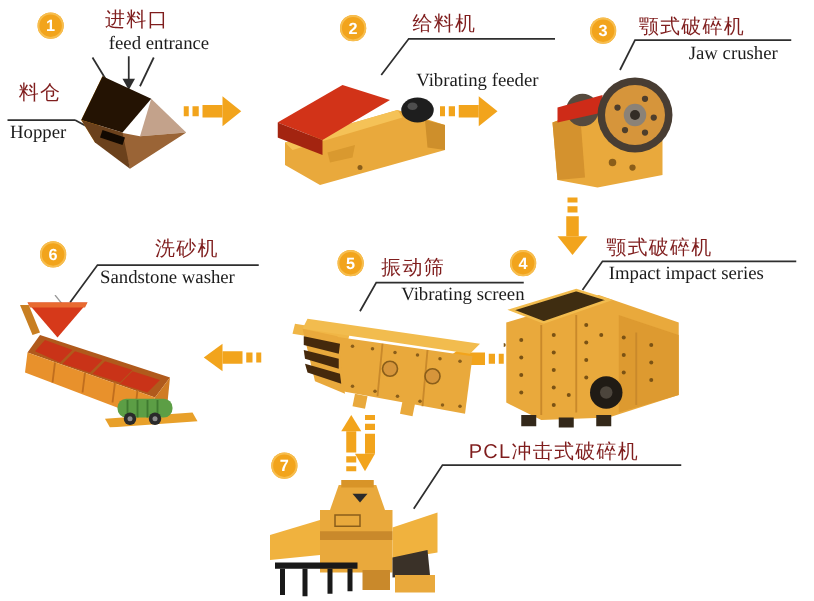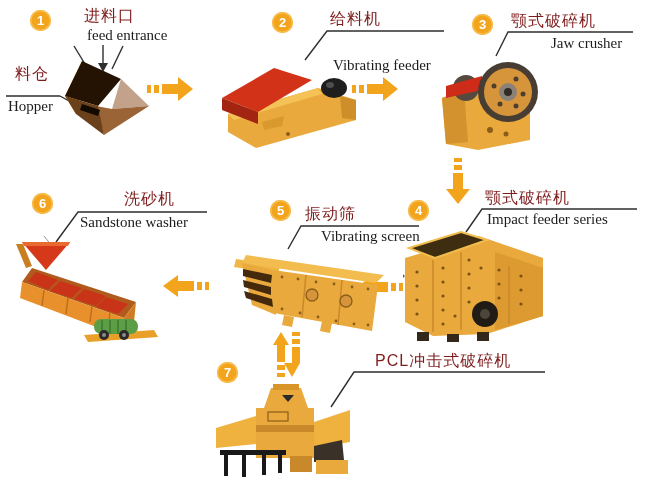--- a/index.html
+++ b/index.html
@@ -253,21 +253,21 @@
   <div class="zh" style="left:15px;top:64px;">料仓</div>
   <div class="en" style="left:8px;top:98px;">Hopper</div>
 
   <div class="zh" style="left:330px;top:9px;">给料机</div>
   <div class="en" style="left:333px;top:33px;margin-top:24px;">Vibrating feeder</div>
 
   <div class="zh" style="left:511px;top:11px;">颚式破碎机</div>
   <div class="en" style="left:514px;top:35px;margin-left:37px;">Jaw crusher</div>
 
   <div class="zh" style="left:485px;top:188px;">颚式破碎机</div>
-  <div class="en" style="left:487px;top:211px;">Impact feeder series</div>
+  <div class="en" style="left:487px;top:211px;">Impact impact series</div>
 
   <div class="zh" style="left:305px;top:204px;">振动筛</div>
   <div class="en" style="left:309px;top:228px;margin-left:12px;">Vibrating screen</div>
 
   <div class="zh" style="left:86px;top:189px;margin-left:38px;">洗砂机</div>
   <div class="en" style="left:80px;top:214px;">Sandstone washer</div>
 
   <div class="zh" style="left:375px;top:351px;">PCL冲击式破碎机</div>
 
 </div>

